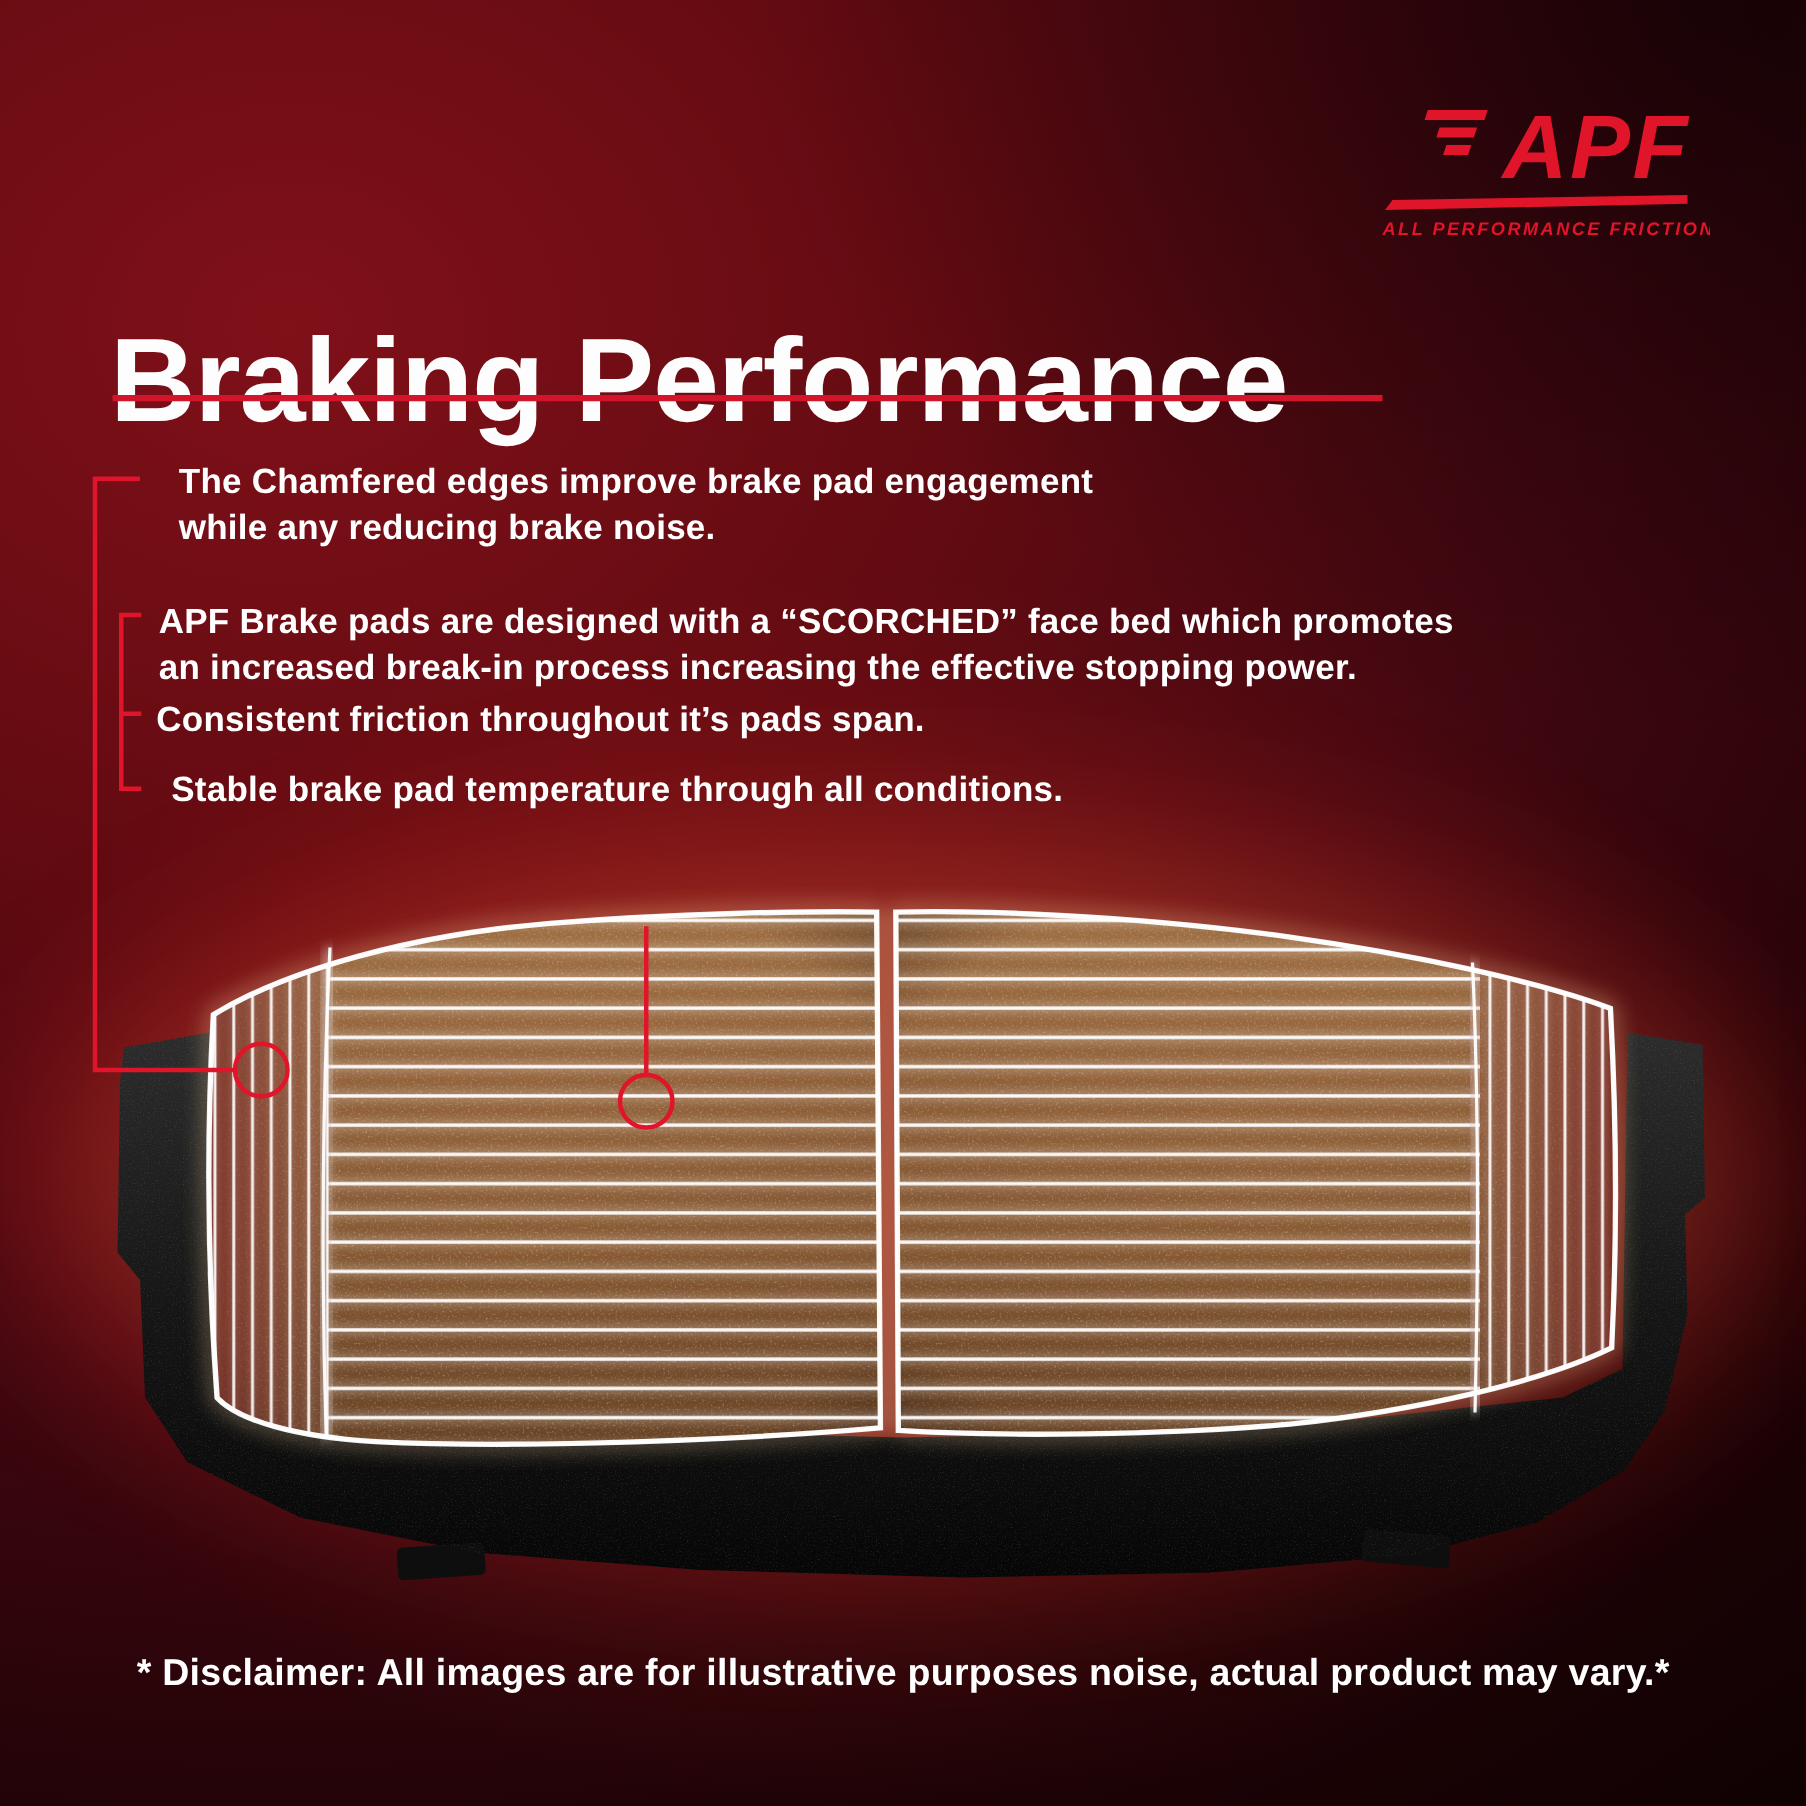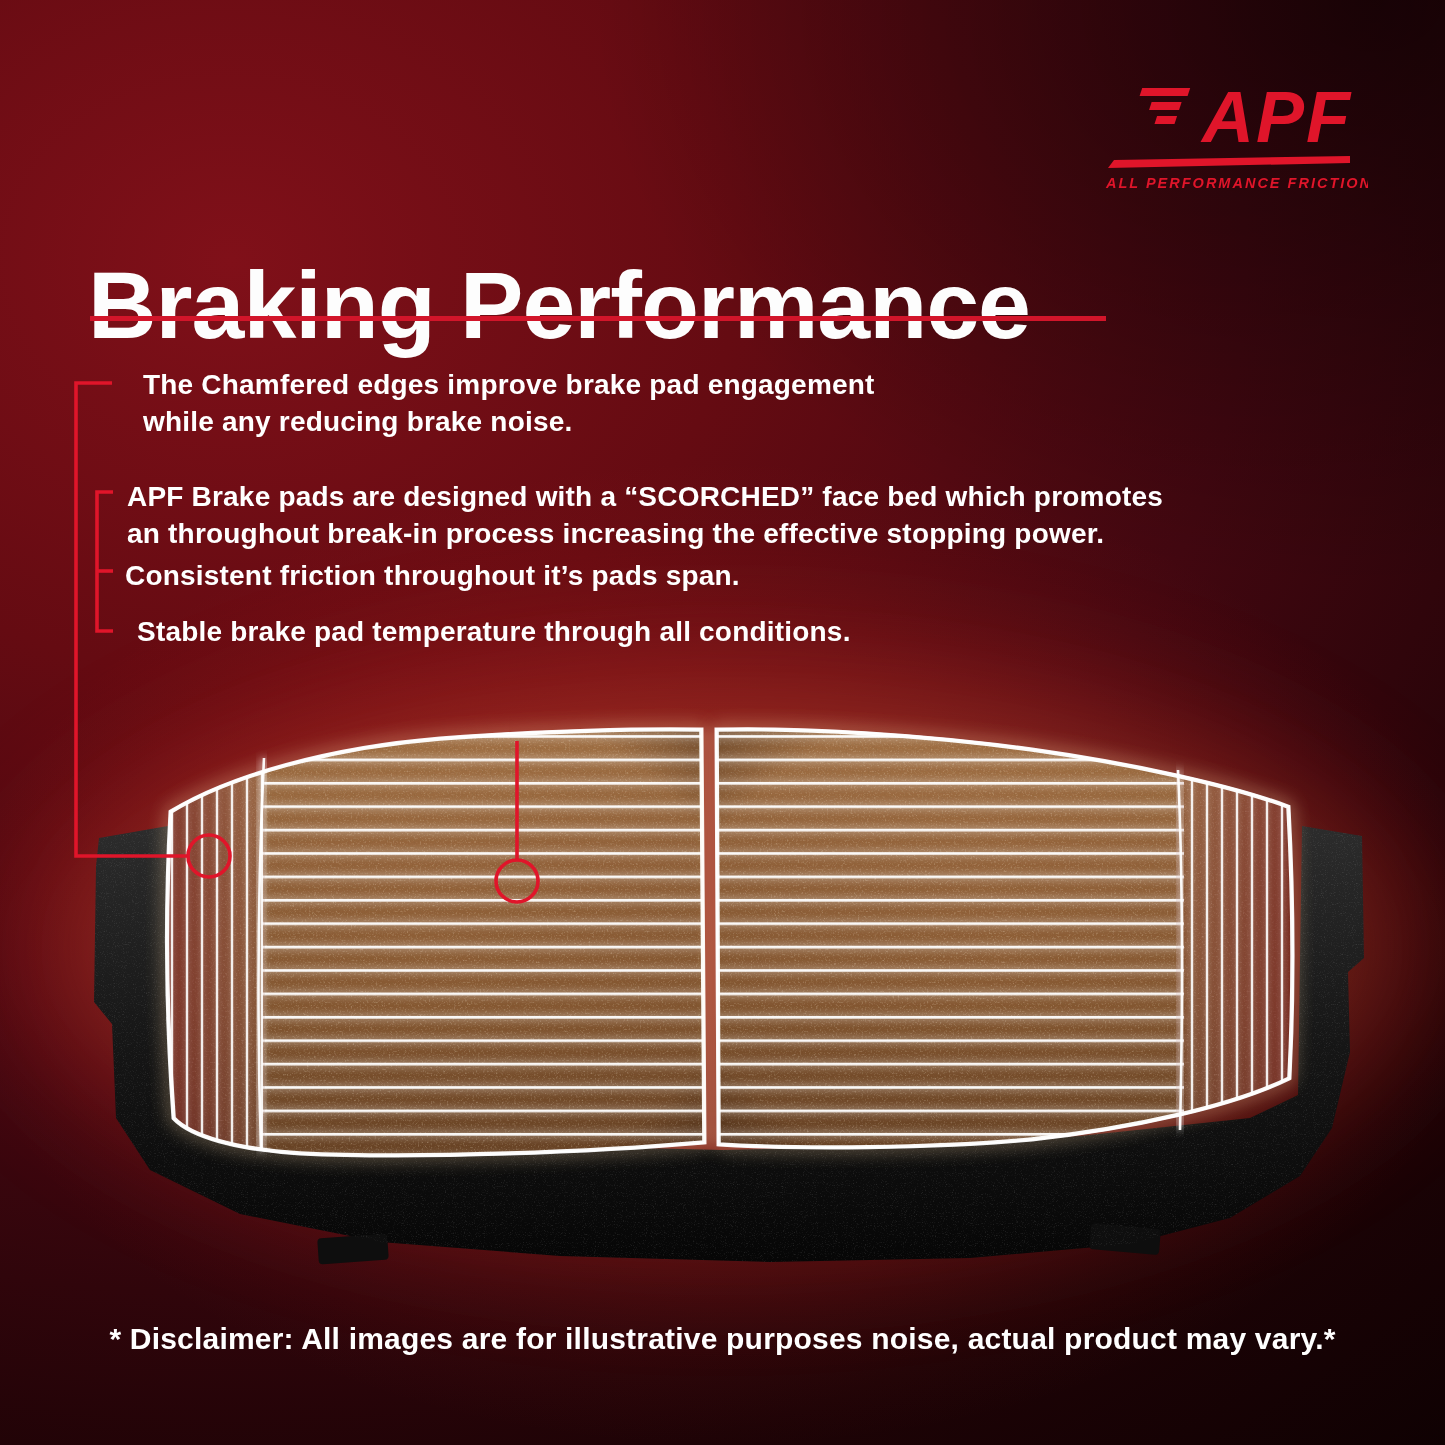--- a/index.html
+++ b/index.html
@@ -176,18 +176,18 @@
     <path d="M16,96 L252,92 L252,99 L10,104 Z" fill="#e0152a"></path>
     <text x="8" y="124" font-size="14.5" font-weight="700" font-style="italic" letter-spacing="2" fill="#e0152a">ALL PERFORMANCE FRICTION</text>
   </svg>
 
   <h1 class="title">Braking Performance</h1>
   <div class="rule"></div>
 
   <div class="bullet" id="b1">The Chamfered edges improve brake pad engagement
 while any reducing brake noise.</div>
   <div class="bullet" id="b2">APF Brake pads are designed with a “SCORCHED” face bed which promotes
-an throughout break-in process increasing the effective stopping power.</div>
+an increased break-in process increasing the effective stopping power.</div>
   <div class="bullet" id="b3">Consistent friction throughout it’s pads span.</div>
   <div class="bullet" id="b4">Stable brake pad temperature through all conditions.</div>
 
   <div class="disclaimer">* Disclaimer: All images are for illustrative purposes noise, actual product may vary.*</div>
 </div>
 
 </body></html>

